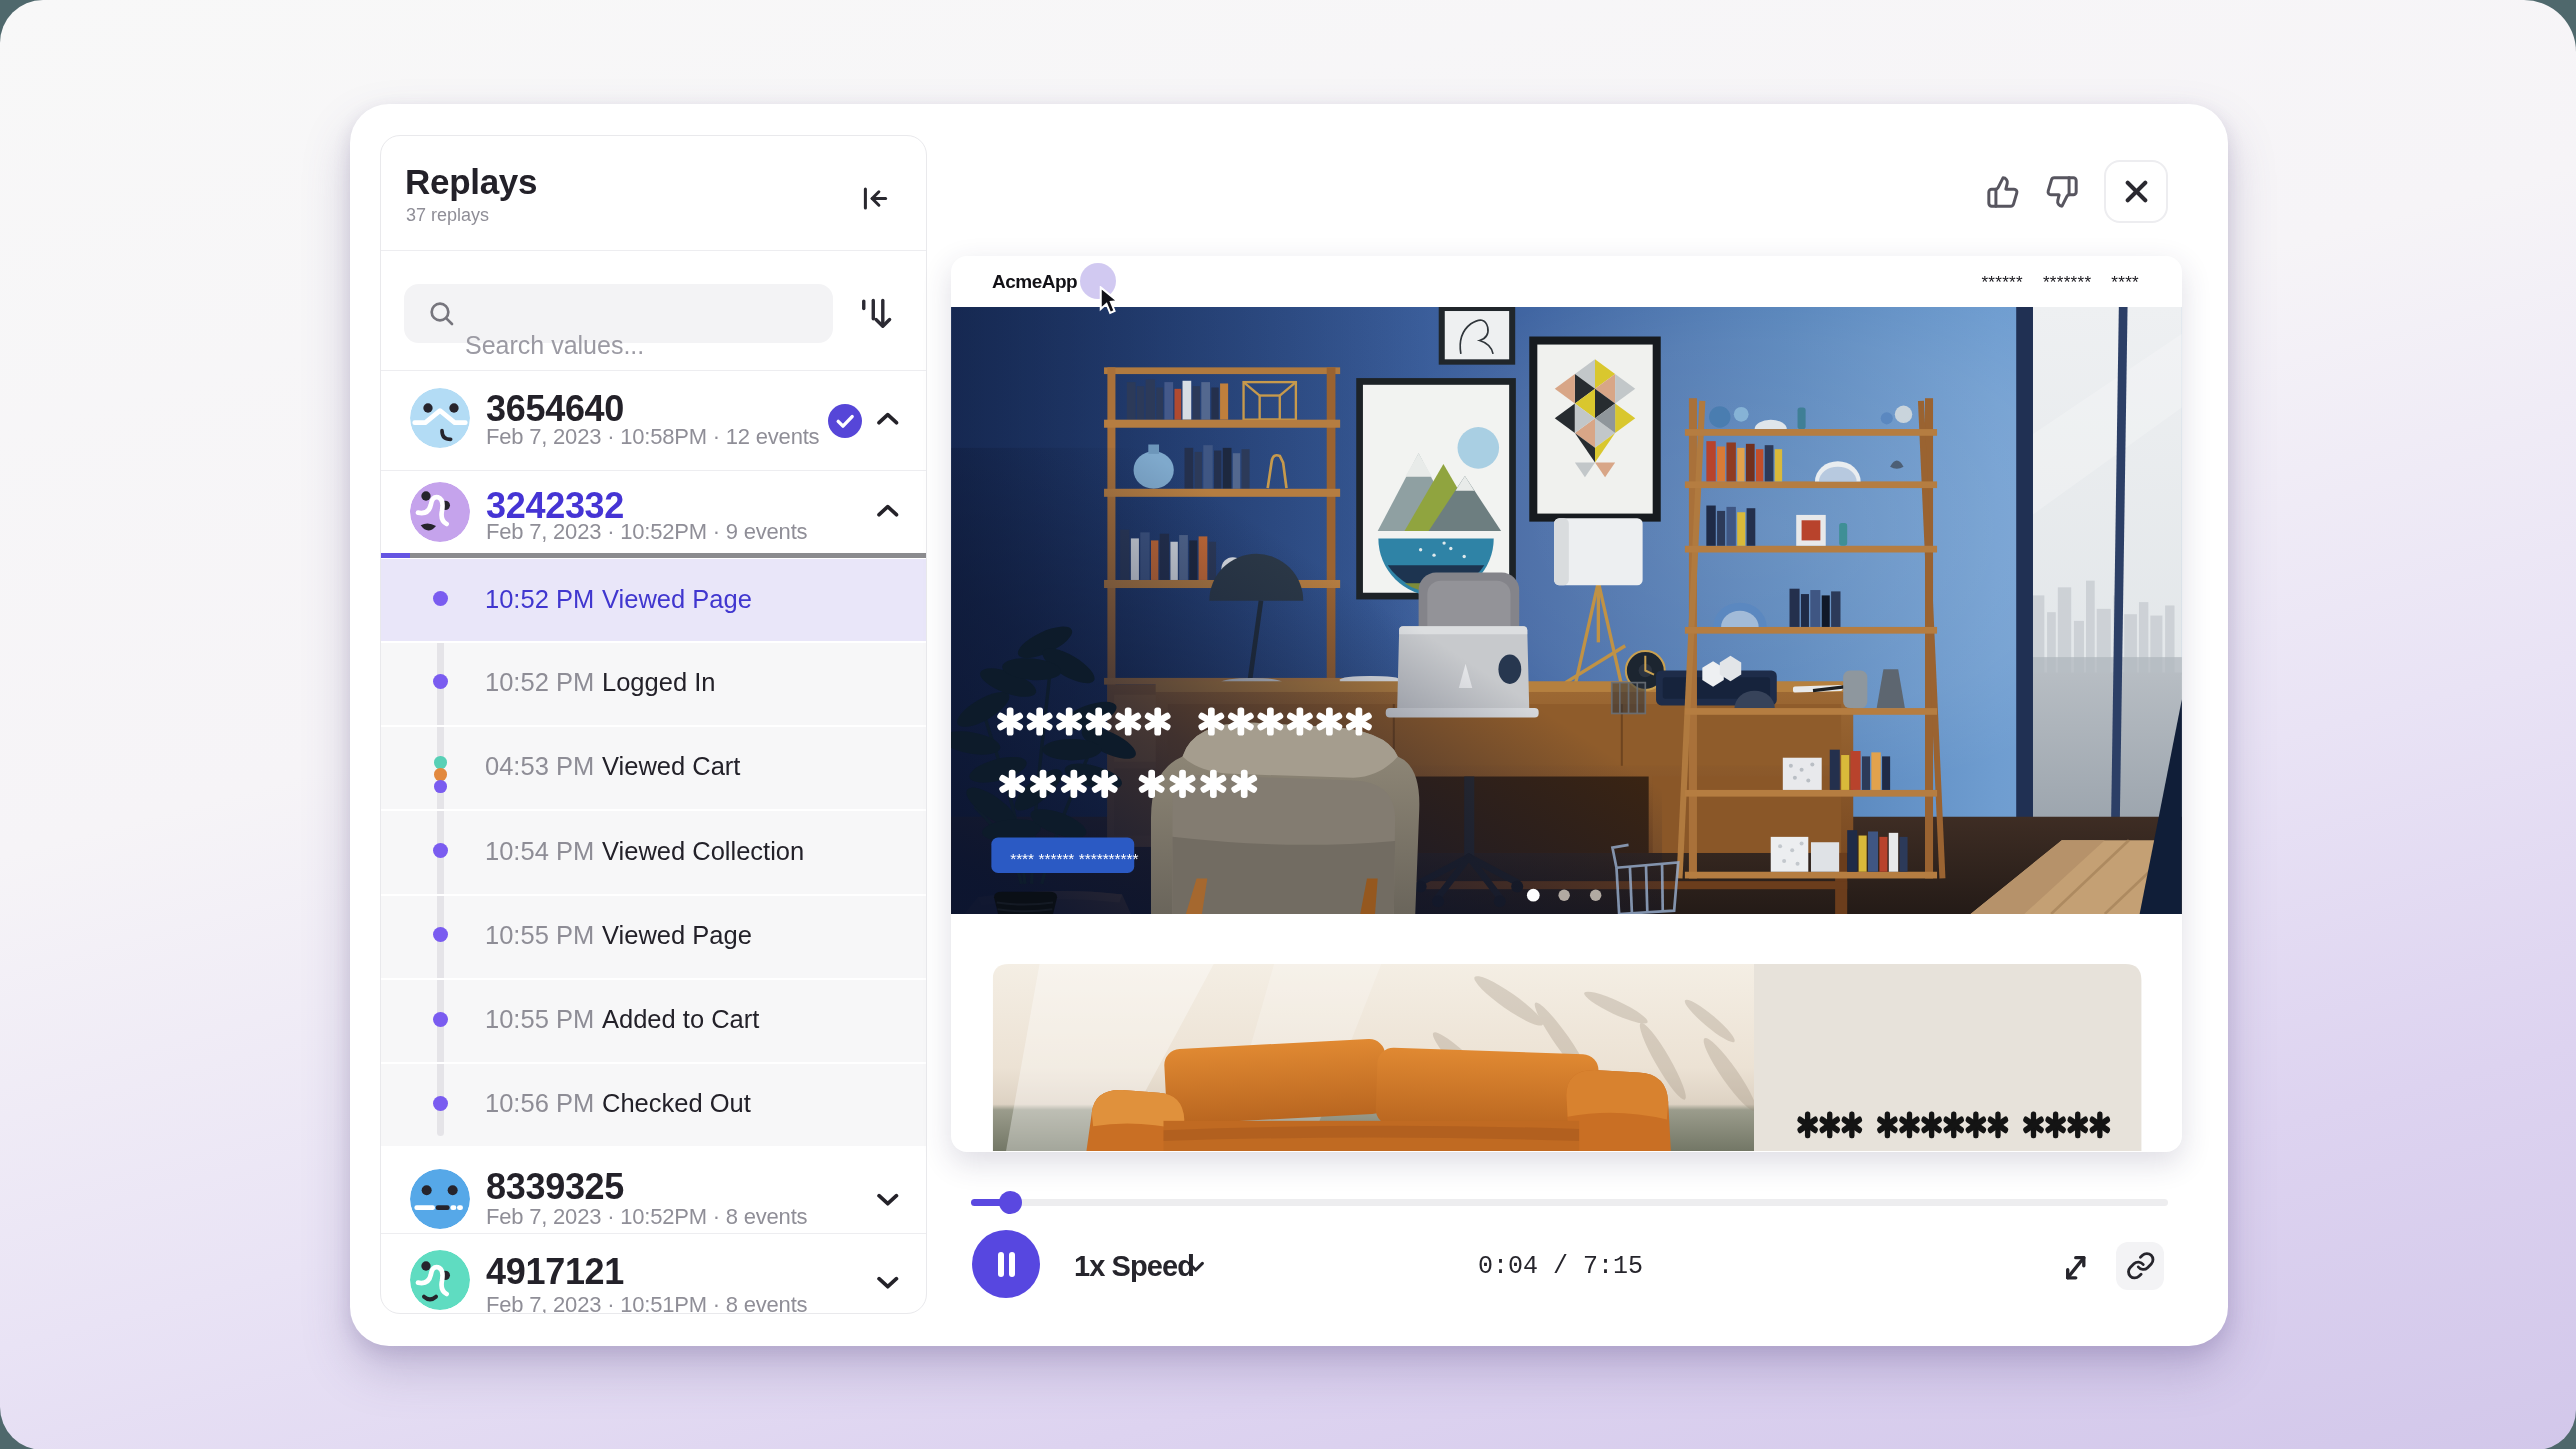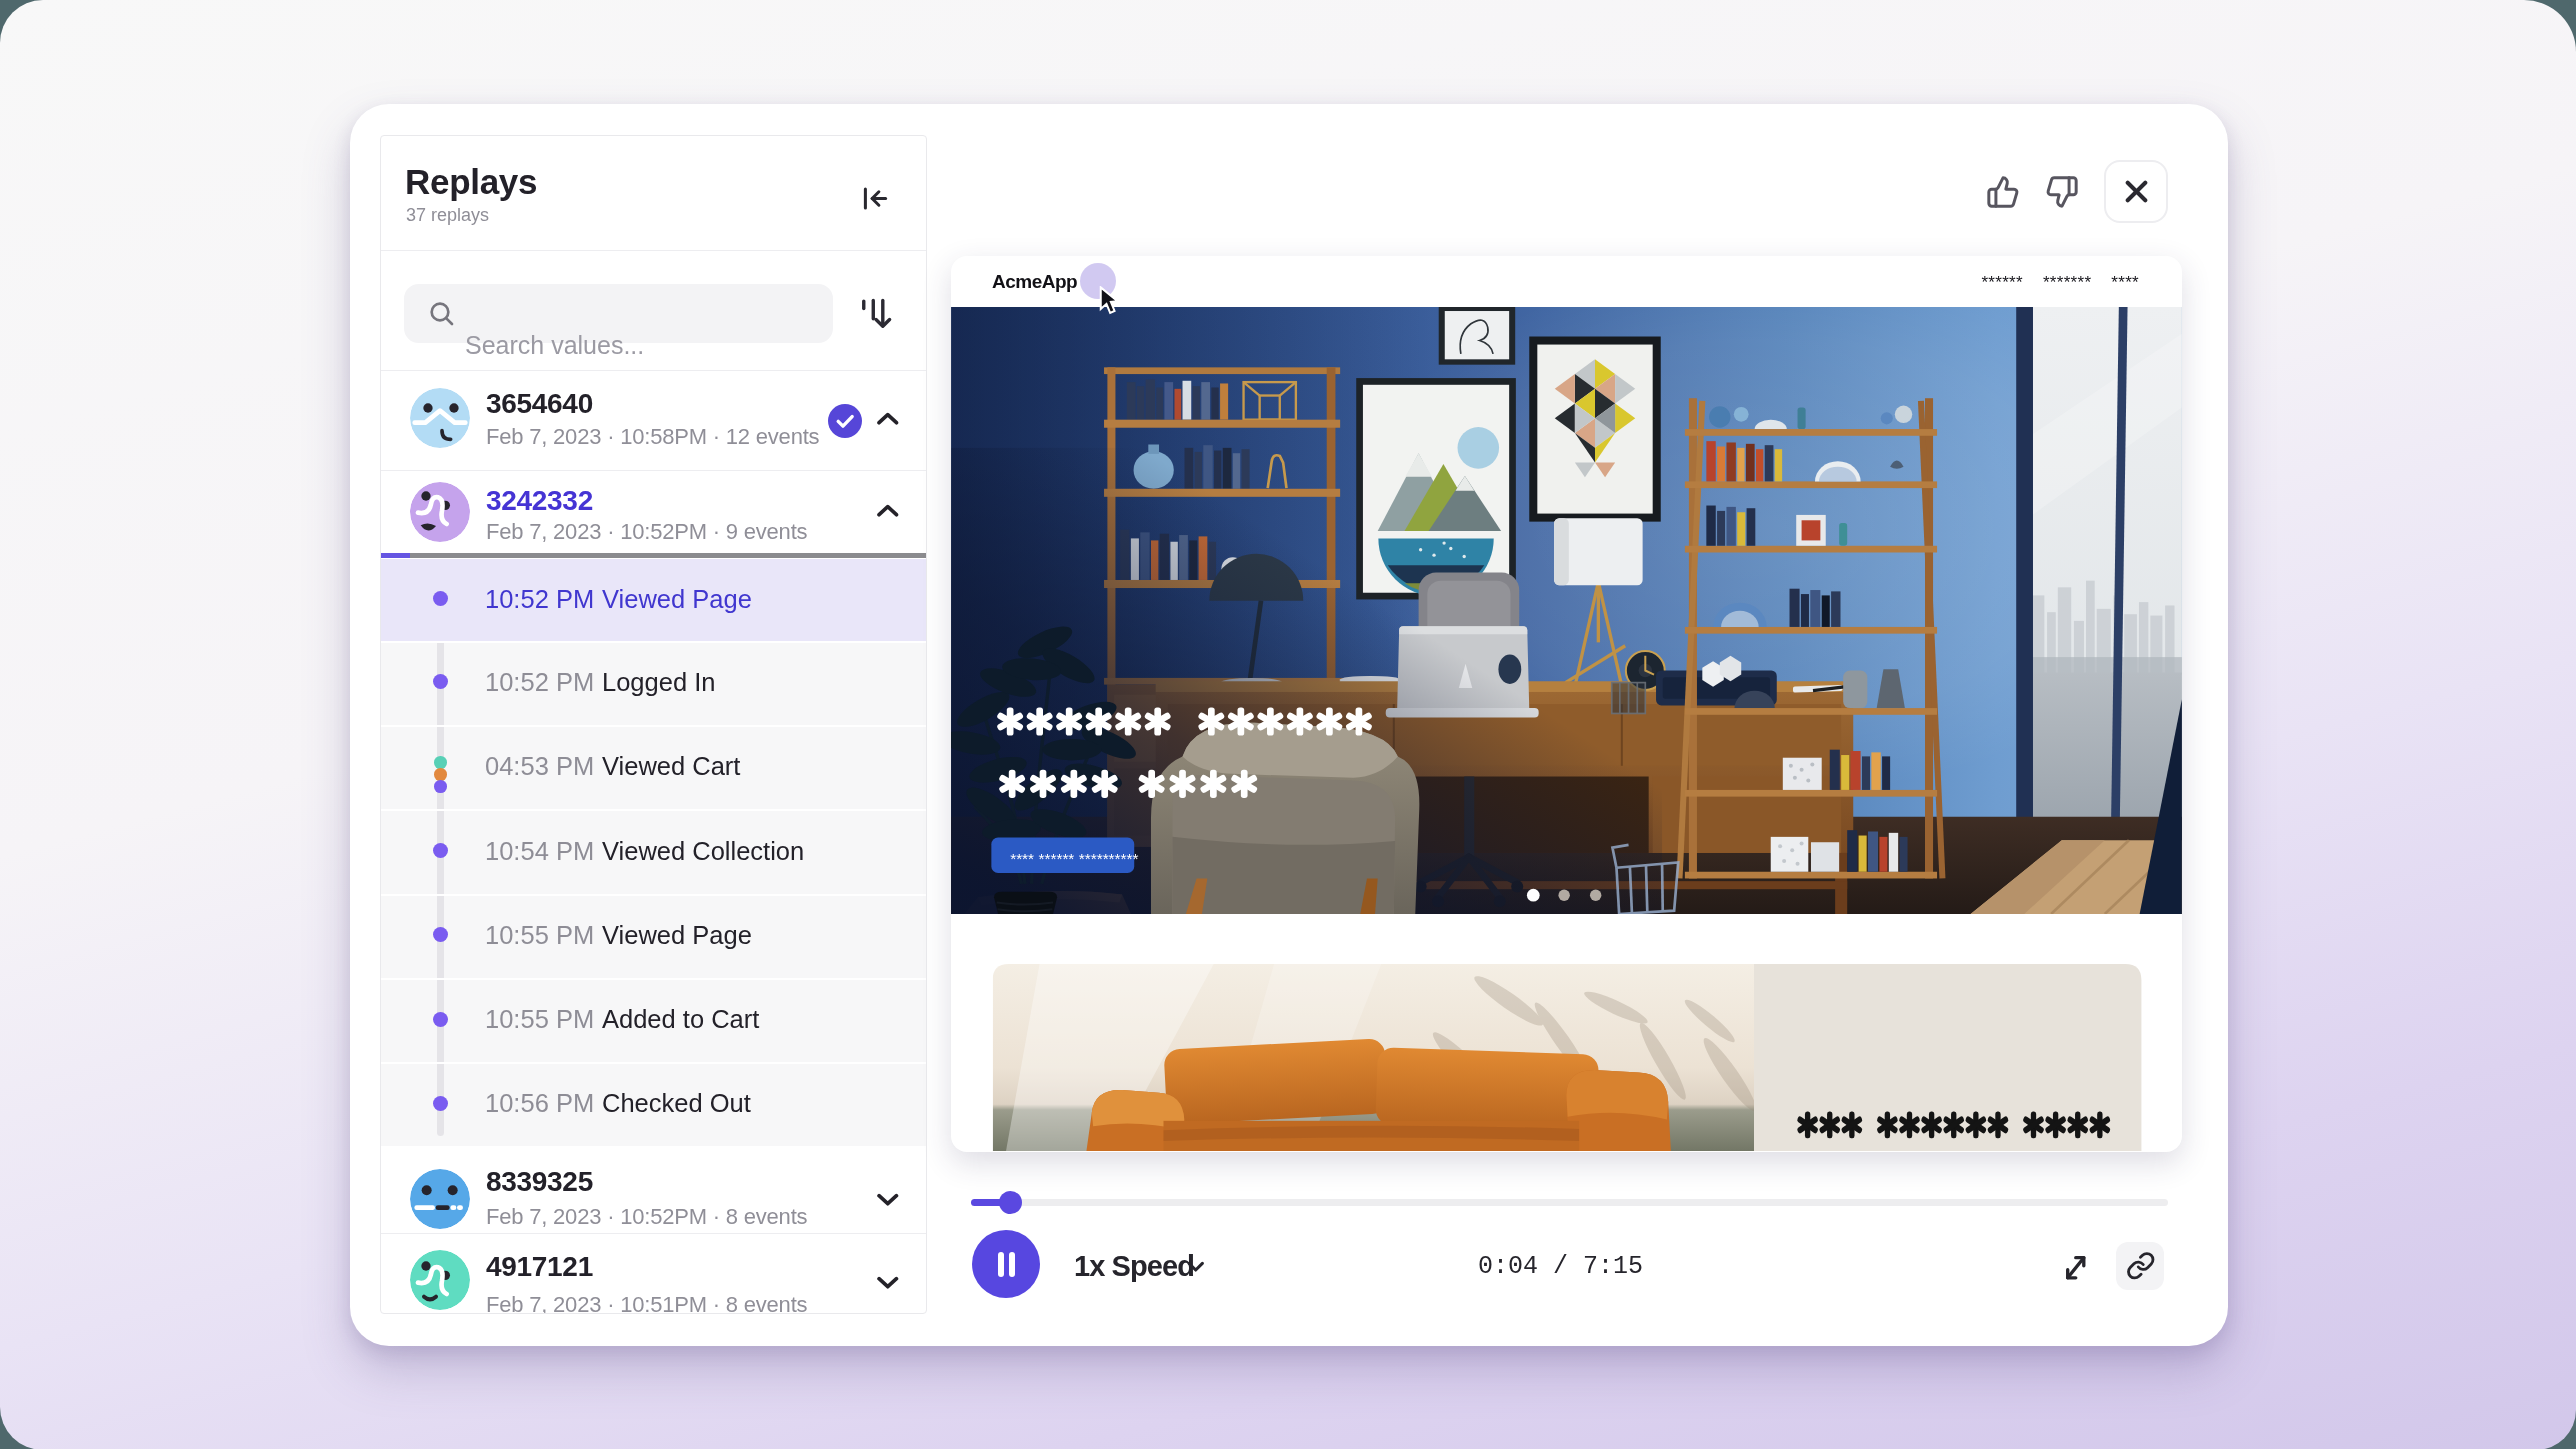--- a/index.html
+++ b/index.html
@@ -8,27 +8,27 @@
   .stage { position:absolute; left:0; top:0; width:2576px; height:1450px;
     border-radius:43px 52px 40px 43px; overflow:hidden;
     background:linear-gradient(165deg,#f8f8f8 0%,#f6f4f7 40%,#e9e3f5 63%,#ddd3f0 81%,#d2c7ea 100%);  }
   .abs { position:absolute; }
   .card { position:absolute; left:350px; top:104px; width:1878px; height:1242px;
     background:#ffffff; border-radius:39px;
     box-shadow:0 24px 47px rgba(88,74,130,0.26), 0 6.7px 17.4px rgba(88,74,130,0.14); }
 
   
   .sidebar { position:absolute; left:380px; top:135px; width:547px; height:1179px;
-    background:#fff; border:1.3px solid #e9e9ec; border-radius:4px; overflow:hidden; }
+    background:#fff; border:1.3px solid #e9e9ec; border-radius:20px; overflow:hidden; }
   .sb-title { position:absolute; left:24px; top:25.5px; font-size:35px; font-weight:700; color:#232129; letter-spacing:-0.3px; }
   .sb-sub   { position:absolute; left:25px; top:69px; font-size:18px; color:#8f8e97; }
   .hr { position:absolute; left:0; width:100%; height:1.3px; background:#ededf0; }
   .search { position:absolute; left:23px; top:148px; width:429px; height:59px; background:#f3f3f5; border-radius:14.8px; }
   .search-ph { position:absolute; left:84px; top:163px; font-size:25px; color:#9b9aa3;margin-top:32px; }
-  .row-title { position:absolute; left:105px; font-size:28px; font-weight:700; color:#232129; letter-spacing:-0.3px; }
+  .row-title { position:absolute; left:105px; font-size:36px; font-weight:700; color:#232129; letter-spacing:-0.3px; }
   .row-sub   { position:absolute; left:105px; font-size:22px; color:#8f8e97; letter-spacing:-0.2px; white-space:nowrap; }
   .avatar { position:absolute; left:29px; width:60px; height:60px; border-radius:50%; }
 
   .events { position:absolute; left:0; top:423px; width:100%; height:587px; background:#f7f7f8; }
   .ev-row { position:absolute; left:0; width:100%; }
   .ev-time { position:absolute; left:104px; font-size:25.5px; color:#8e8d96; }
   .ev-name { position:absolute; left:221px; font-size:25.5px; color:#232129; }
   .sel .ev-time, .sel .ev-name { color:#4036cf; }
   .ev-sep { position:absolute; left:0; width:100%; height:2px; background:#ffffff; }
   .track { position:absolute; left:56px; width:7.4px; background:#e5e4e8; border-radius:4px; }

